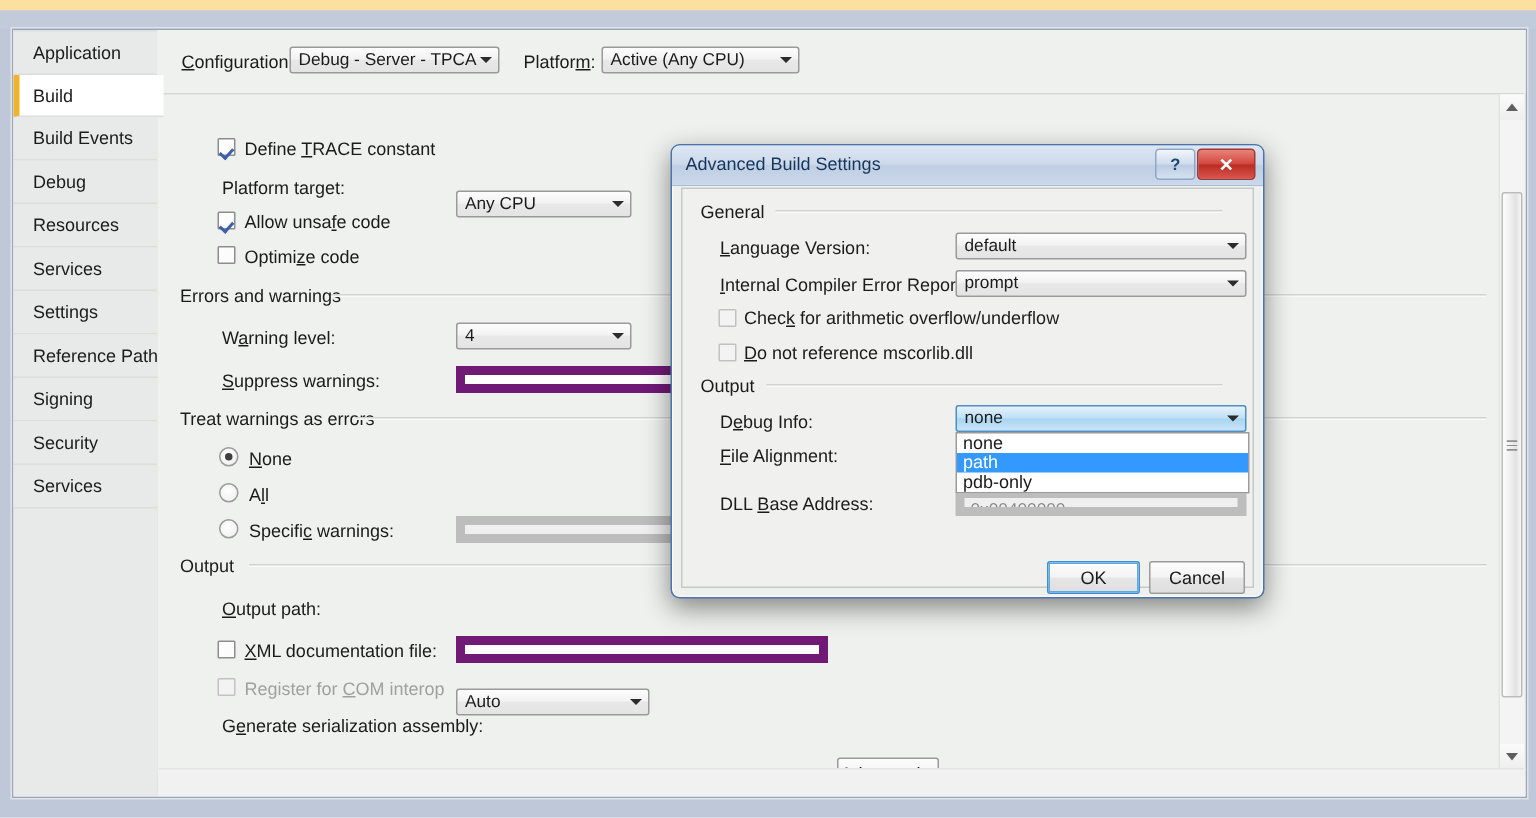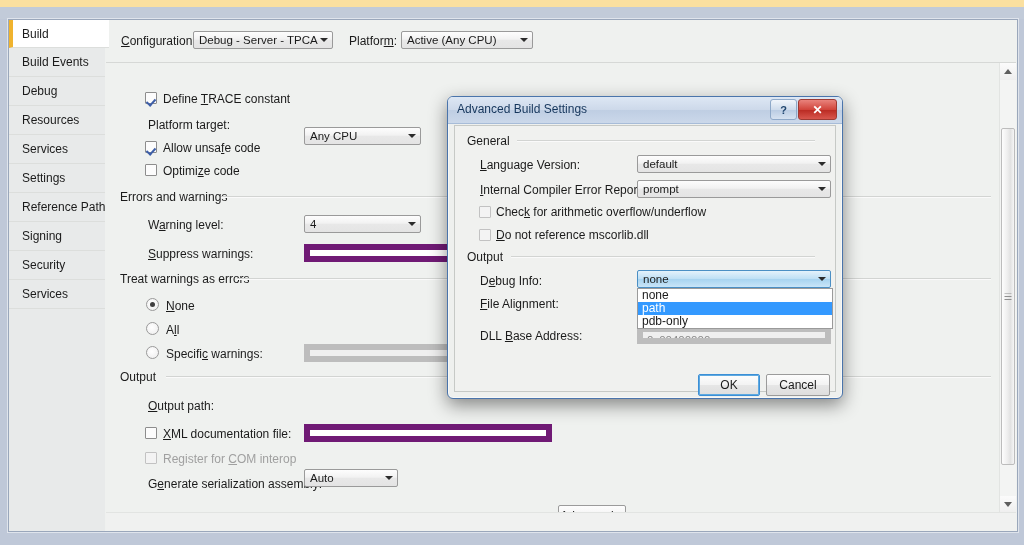--- a/index.html
+++ b/index.html
@@ -221,20 +221,21 @@
 </style>
 </head>
 <body>
 
 <div class="top-strip"></div>
 <div class="top-strip2"></div>
 
 <div id="app-window">
 
   <div id="tab-strip">
+    <div class="tab-item first"><span>Application</span></div>
     <div class="tab-item selected"><span>Build</span></div>
     <div class="tab-item"><span>Build Events</span></div>
     <div class="tab-item"><span>Debug</span></div>
     <div class="tab-item"><span>Resources</span></div>
     <div class="tab-item"><span>Services</span></div>
     <div class="tab-item"><span>Settings</span></div>
     <div class="tab-item"><span>Reference Paths</span></div>
     <div class="tab-item"><span>Signing</span></div>
     <div class="tab-item"><span>Security</span></div>
     <div class="tab-item"><span>Services</span></div>
@@ -303,21 +304,21 @@
       <span class="lbl" style="position:absolute;left:42px;top:336px;"><u>O</u>utput path:</span>
 
       <div class="cbx" style="left:39px;top:364px;"></div>
       <span class="lbl" style="position:absolute;left:57px;top:364px;"><u>X</u>ML documentation file:</span>
       <div class="tbox" style="left:198px;top:361px;width:248px;"><span></span></div>
 
       <div class="cbx dis" style="left:39px;top:389px;"></div>
       <span class="lbl dim" style="position:absolute;left:57px;top:389px;">Register for <u>C</u>OM interop</span>
 
       <span class="lbl" style="position:absolute;left:42px;top:414px;">G<u>e</u>nerate serialization assembly:</span>
-      <div class="combo" style="left:198px;top:406px;width:94px;">
+      <div class="combo" style="left:198px;top:396px;width:129px;">
         <span>Auto</span>
         <span class="arrow"></span>
       </div>
 
       <div class="btn" style="left:452px;top:442px;width:68px;height:22px;">
         <span>Advanced...</span>
       </div>
     </div>
 
     <div id="vscroll">

